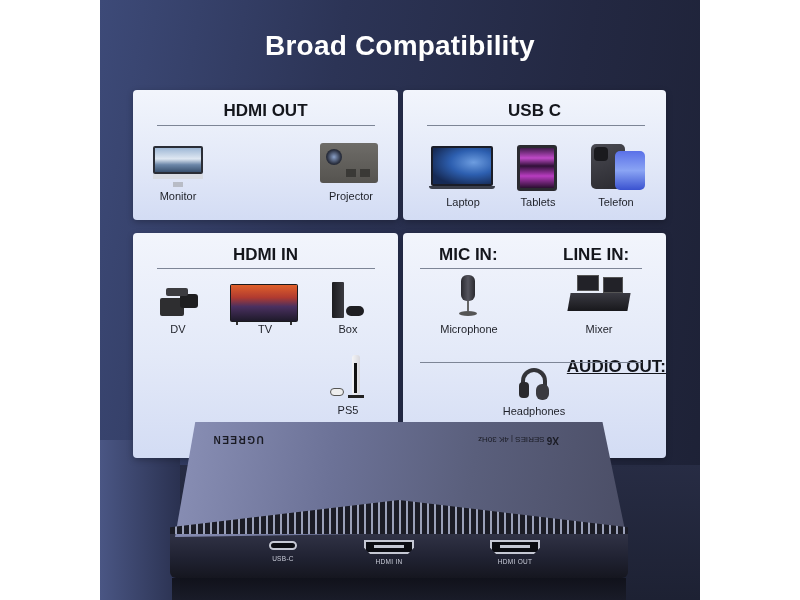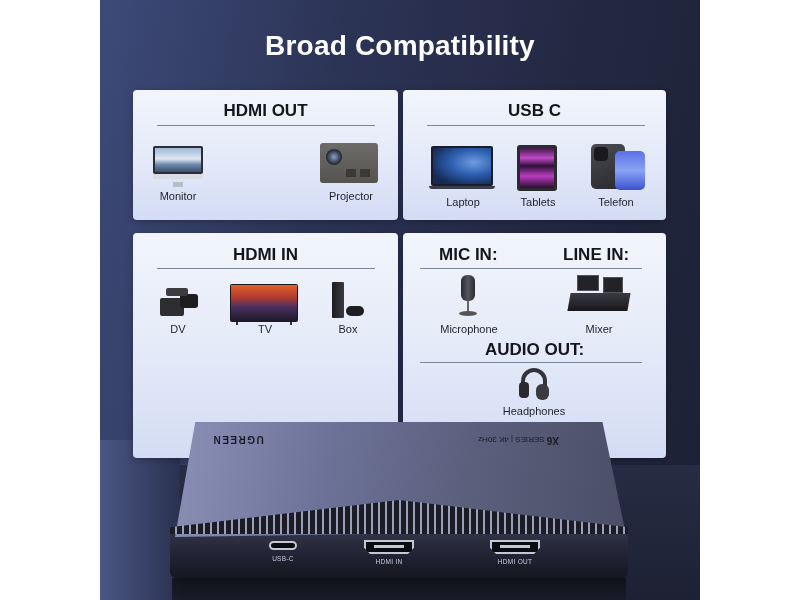--- a/index.html
+++ b/index.html
@@ -195,20 +195,29 @@
   <div class="item" style="left:185px; top:45px; width:60px; height:60px;">
     <div class="ic" style="left:14px; top:4px; width:34px; height:38px;">
       <div style="position:absolute;left:0;top:0;width:12px;height:36px;background:linear-gradient(90deg,#1c1c20 0%,#3a3a40 100%);border-radius:1px;"></div>
       <div style="position:absolute;left:14px;top:24px;width:18px;height:10px;background:#1e1e22;border-radius:5px;"></div>
     </div>
     <div class="lbl" style="top:45px;">Box</div>
   </div>
 
 
 
+  <div class="item" style="left:185px; top:125px; width:60px; height:60px;">
+    <div class="ic" style="left:12px; top:-3px; width:38px; height:46px;">
+      <div style="position:absolute;left:22px;top:0;width:8px;height:40px;background:linear-gradient(90deg,#f4f4f6 0%,#d8d8de 100%);border-radius:3px;"></div>
+      <div style="position:absolute;left:24px;top:8px;width:3px;height:30px;background:#111;"></div>
+      <div style="position:absolute;left:18px;top:40px;width:16px;height:3px;background:#222;"></div>
+      <div style="position:absolute;left:0;top:33px;width:14px;height:8px;background:#eee;border:1px solid #555;border-radius:4px;"></div>
+    </div>
+    <div class="lbl" style="top:46px;">PS5</div>
+  </div>
 </div>
 
 <div class="card" style="left:403px; top:233px; width:263px; height:225px;">
   <div class="audio-title" style="left:36px; top:12px;">MIC IN:</div>
   <div class="audio-title" style="left:160px; top:12px;">LINE IN:</div>
   <div class="rule" style="left:17px; width:222px; top:35px;"></div>
 
   <div class="item" style="left:30px; top:40px; width:72px; height:58px;">
     <div class="ic" style="left:24px; top:2px; width:24px; height:42px;">
       <div style="position:absolute;left:4px;top:0;width:14px;height:26px;background:linear-gradient(90deg,#2a2a30 0%,#55555e 50%,#2a2a30 100%);border-radius:6px;"></div>
@@ -220,21 +229,21 @@
 
   <div class="item" style="left:160px; top:40px; width:72px; height:58px;">
     <div class="ic" style="left:6px; top:2px; width:60px; height:42px;">
       <div style="position:absolute;left:8px;top:0;width:22px;height:16px;background:#222228;border:1px solid #555;"></div>
       <div style="position:absolute;left:34px;top:2px;width:20px;height:16px;background:#222228;border:1px solid #555;"></div>
       <div style="position:absolute;left:0;top:18px;width:60px;height:18px;background:linear-gradient(180deg,#3a3a42 0%,#18181c 100%);transform:skewX(-10deg);"></div>
     </div>
     <div class="lbl" style="top:50px;">Mixer</div>
   </div>
 
-  <div class="audio-title" style="left:0; width:100%; text-align:center; top:107px;">AUDIO OUT:</div>
+  <div class="audio-title" style="left:0; width:100%; text-align:right; top:124px;text-decoration:underline;">AUDIO OUT:</div>
   <div class="rule" style="left:17px; width:222px; top:129px;"></div>
 
   <div class="item" style="left:90px; top:133px; width:82px; height:55px;">
     <div class="ic" style="left:26px; top:2px; width:30px; height:32px;">
       <div style="position:absolute;left:2px;top:0;width:26px;height:22px;border:4px solid #333338;border-bottom:none;border-radius:14px 14px 0 0;"></div>
       <div style="position:absolute;left:0;top:14px;width:10px;height:16px;background:#2a2a2e;border-radius:4px;"></div>
       <div style="position:absolute;left:17px;top:16px;width:13px;height:16px;background:#3a3a40;border-radius:6px;"></div>
     </div>
     <div class="lbl" style="top:39px;">Headphones</div>
   </div>

